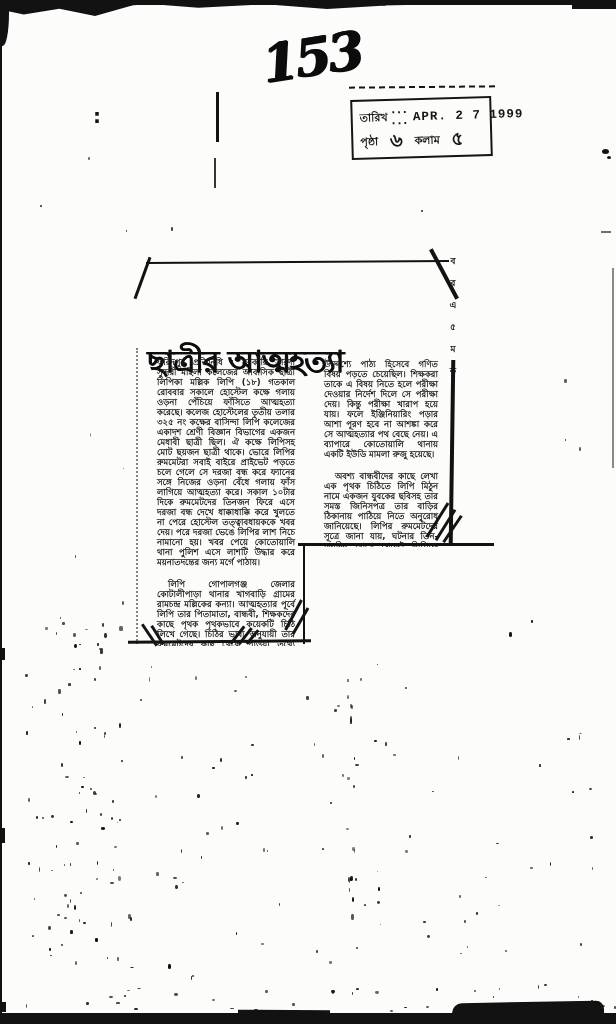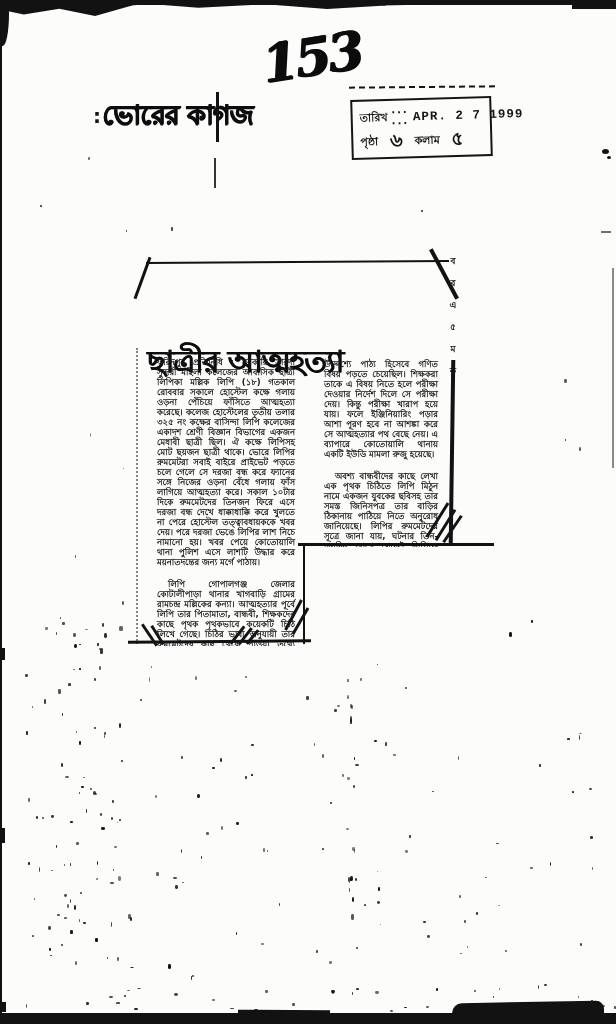--- a/index.html
+++ b/index.html
@@ -90,21 +90,20 @@
   <div class="abs ink bottom-bump"></div>
   <div class="abs ink bottom-bump2"></div>
   <div class="abs right-seg"></div>
   <div class="abs ink right-dot1"></div>
   <div class="abs ink right-dot2"></div>
   <div class="abs ink right-dash"></div>
 
   <div class="abs serial">153</div>
 
   <div class="abs mast-colon">:</div>
-  <div class="abs masthead">ভোরের কাগজ</div>
   <div class="abs ink mast-tick1"></div>
   <div class="abs ink mast-tick2"></div>
 
   <div class="abs stamp-dash"></div>
   <div class="abs stamp-box">
     <div class="stamp-row">
       <span class="stamp-lbl">তারিখ</span>
       <span class="stamp-dots">··· ···</span>
       <span class="stamp-date">APR. 2 7 1999</span>
     </div>

